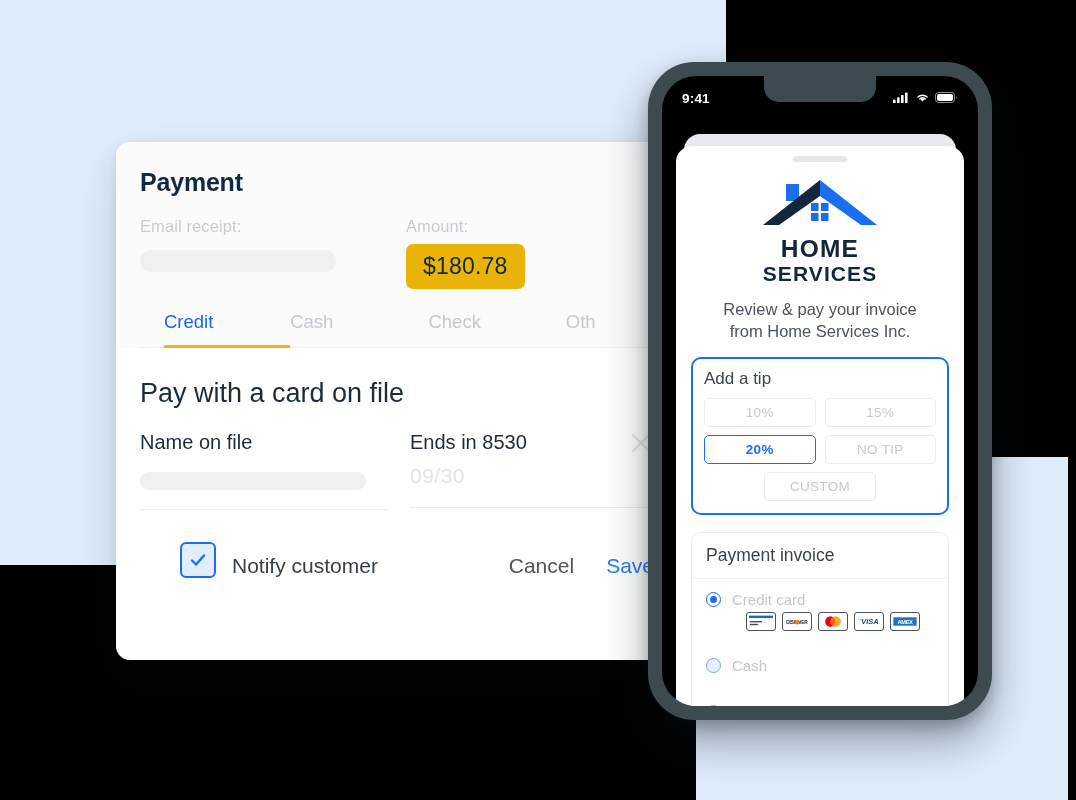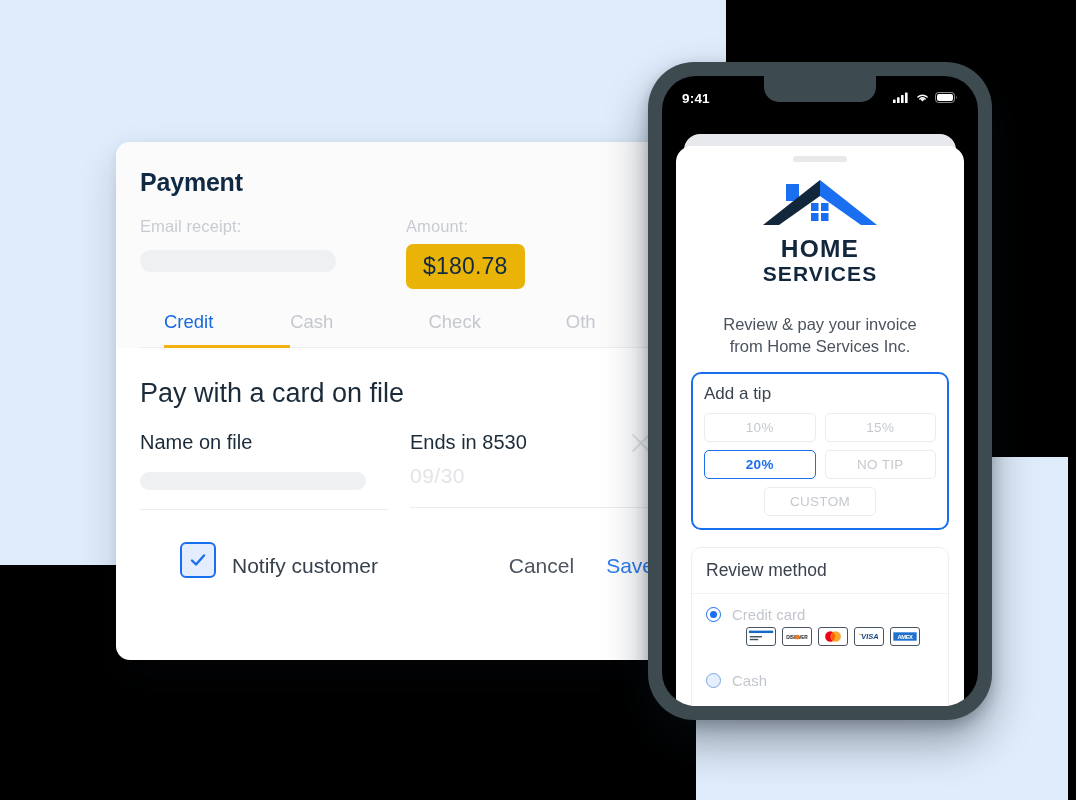--- a/index.html
+++ b/index.html
@@ -126,21 +126,21 @@
   #logo-mark{display:block;margin:0 auto;}
   .logo-word1{
     font-size:24.5px;font-weight:800;color:#12263c;letter-spacing:1.2px;
     margin-top:2px;line-height:1.08;
   }
   .logo-word2{
     font-size:21px;font-weight:800;color:#12263c;letter-spacing:1.1px;
     line-height:1.12;
   }
   #invoice-intro{
-    margin-top:28px;text-align:center;font-size:16.5px;color:#4b545e;
+    margin-top:13px;text-align:center;font-size:16.5px;color:#4b545e;
     line-height:1.33;
   }
 
   
   #tip-card{
     margin:14px 15px 8px 15px;border:2px solid #1a6ff0;border-radius:10px;
     padding:10px 11px 12px 11px;
   }
   #tip-title{font-size:17px;color:#3a434d;margin-bottom:9px;}
   .tip-row{display:flex;gap:9px;margin-bottom:8px;}
@@ -331,21 +331,21 @@
           <div class="tip-row">
             <div class="tip-btn selected">20%</div>
             <div class="tip-btn">NO TIP</div>
           </div>
           <div class="tip-row center">
             <div class="tip-btn">CUSTOM</div>
           </div>
         </div>
 
         <div id="payment-method-card">
-          <div id="pm-title">Review method</div>
+          <div id="pm-title">Payment invoice</div>
           <div class="pm-list">
 
             <div class="pm-row">
               <span class="radio checked"></span>
               <span class="pm-label">Credit card</span>
             </div>
 
             <div id="card-brands">
               <span class="brand">
                 <svg width="30" height="19" viewBox="0 0 30 19" aria-hidden="true">

